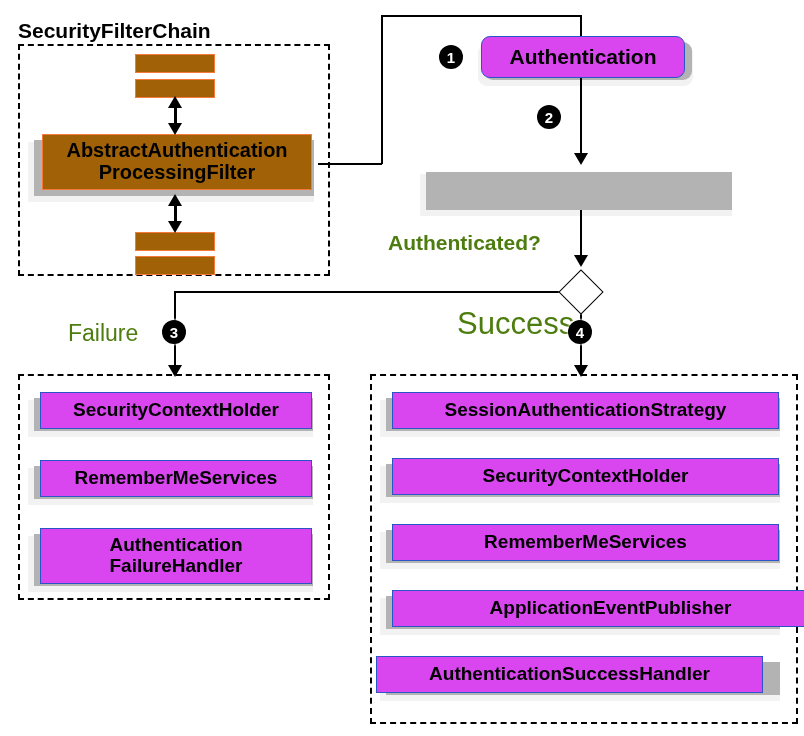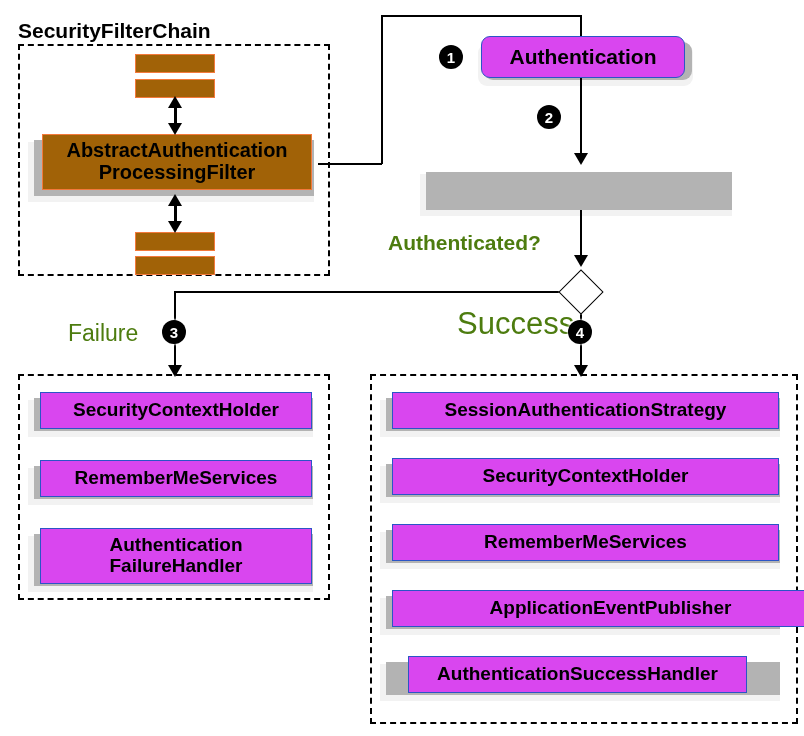--- a/index.html
+++ b/index.html
@@ -241,17 +241,17 @@
   </div>
 
   <div class="abs shadow-soft" style="left:380px; top:598px; width:400px; height:37px;"></div>
   <div class="abs shadow" style="left:386px; top:596px; width:394px; height:33px;"></div>
   <div class="abs node-blue" style="left:392px; top:590px; width:437px; height:37px; font-size:19px;">
     <span>ApplicationEventPublisher</span>
   </div>
 
   <div class="abs shadow-soft" style="left:380px; top:664px; width:400px; height:37px;"></div>
   <div class="abs shadow" style="left:386px; top:662px; width:394px; height:33px;"></div>
-  <div class="abs node-blue" style="left:408px; top:656px; width:339px; height:37px; font-size:19px;">
+  <div class="abs node-blue" style="left:376px; top:656px; width:387px; height:37px; font-size:19px;">
     <span>AuthenticationSuccessHandler</span>
   </div>
 
 </div>
 
 </body></html>

